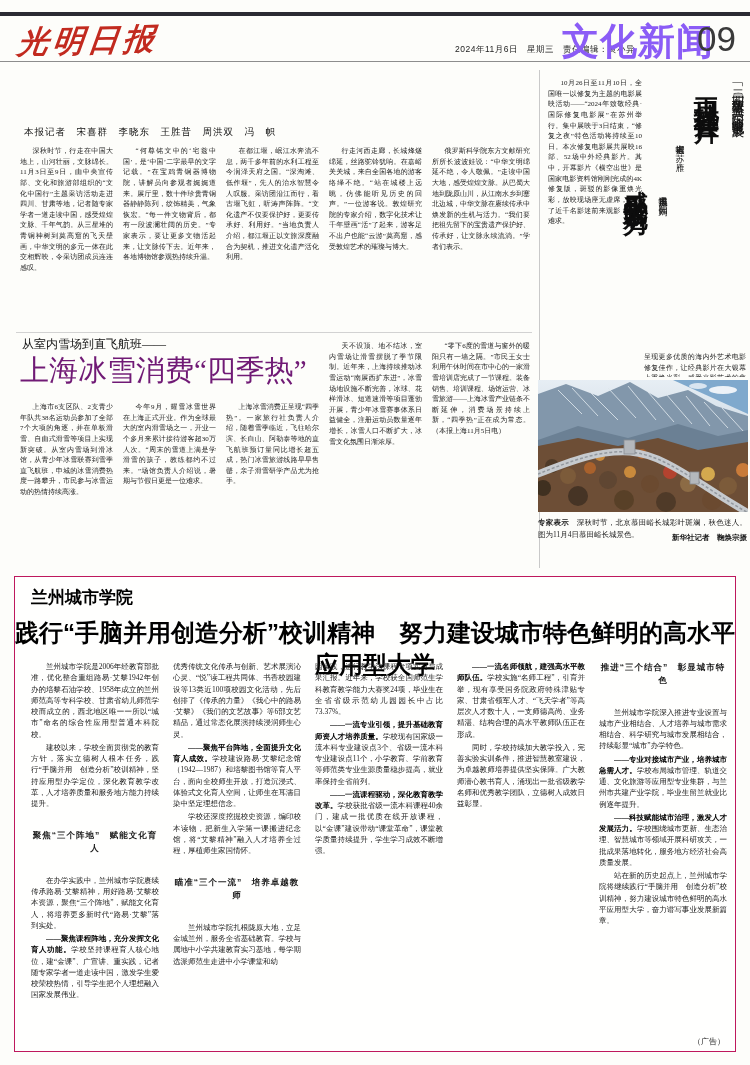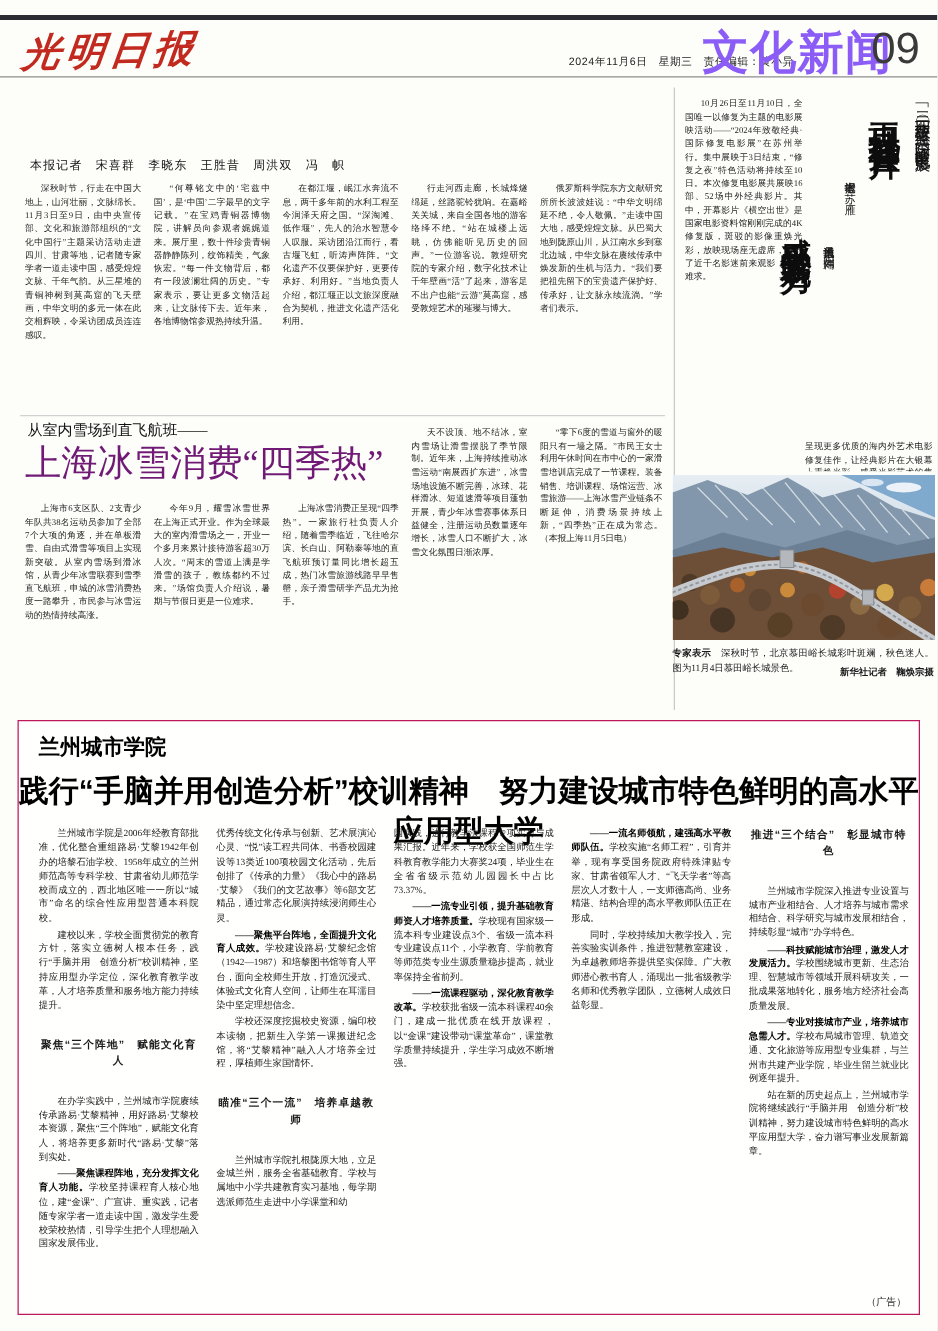--- a/index.html
+++ b/index.html
@@ -179,21 +179,21 @@
     </div>
 
     <div class="bcol" style="left:442px;">
       <p class="leadp"><b>——一流名师领航，建强高水平教师队伍。</b><span>学校实施“名师工程”，引育并举，现有享受国务院政府特殊津贴专家、甘肃省领军人才、“飞天学者”等高层次人才数十人，一支师德高尚、业务精湛、结构合理的高水平教师队伍正在形成。</span></p>
       <p>同时，学校持续加大教学投入，完善实验实训条件，推进智慧教室建设，为卓越教师培养提供坚实保障。广大教师潜心教书育人，涌现出一批省级教学名师和优秀教学团队，立德树人成效日益彰显。</p>
     </div>
 
     <div class="bcol" style="left:584px;">
       <h4 style="margin-top:0;">推进“三个结合”　彰显城市特色</h4>
       <p>兰州城市学院深入推进专业设置与城市产业相结合、人才培养与城市需求相结合、科学研究与城市发展相结合，持续彰显“城市”办学特色。</p>
+      <p class="leadp"><b>——专业对接城市产业，培养城市急需人才。</b><span>学校布局城市管理、轨道交通、文化旅游等应用型专业集群，与兰州市共建产业学院，毕业生留兰就业比例逐年提升。</span></p>
       <p class="leadp"><b>——科技赋能城市治理，激发人才发展活力。</b><span>学校围绕城市更新、生态治理、智慧城市等领域开展科研攻关，一批成果落地转化，服务地方经济社会高质量发展。</span></p>
-      <p class="leadp"><b>——专业对接城市产业，培养城市急需人才。</b><span>学校布局城市管理、轨道交通、文化旅游等应用型专业集群，与兰州市共建产业学院，毕业生留兰就业比例逐年提升。</span></p>
       <p>站在新的历史起点上，兰州城市学院将继续践行“手脑并用　创造分析”校训精神，努力建设城市特色鲜明的高水平应用型大学，奋力谱写事业发展新篇章。</p>
     </div>
 
     <div class="admark">（广告）</div>
   </section>
 
 </div>
 
 </body></html>

